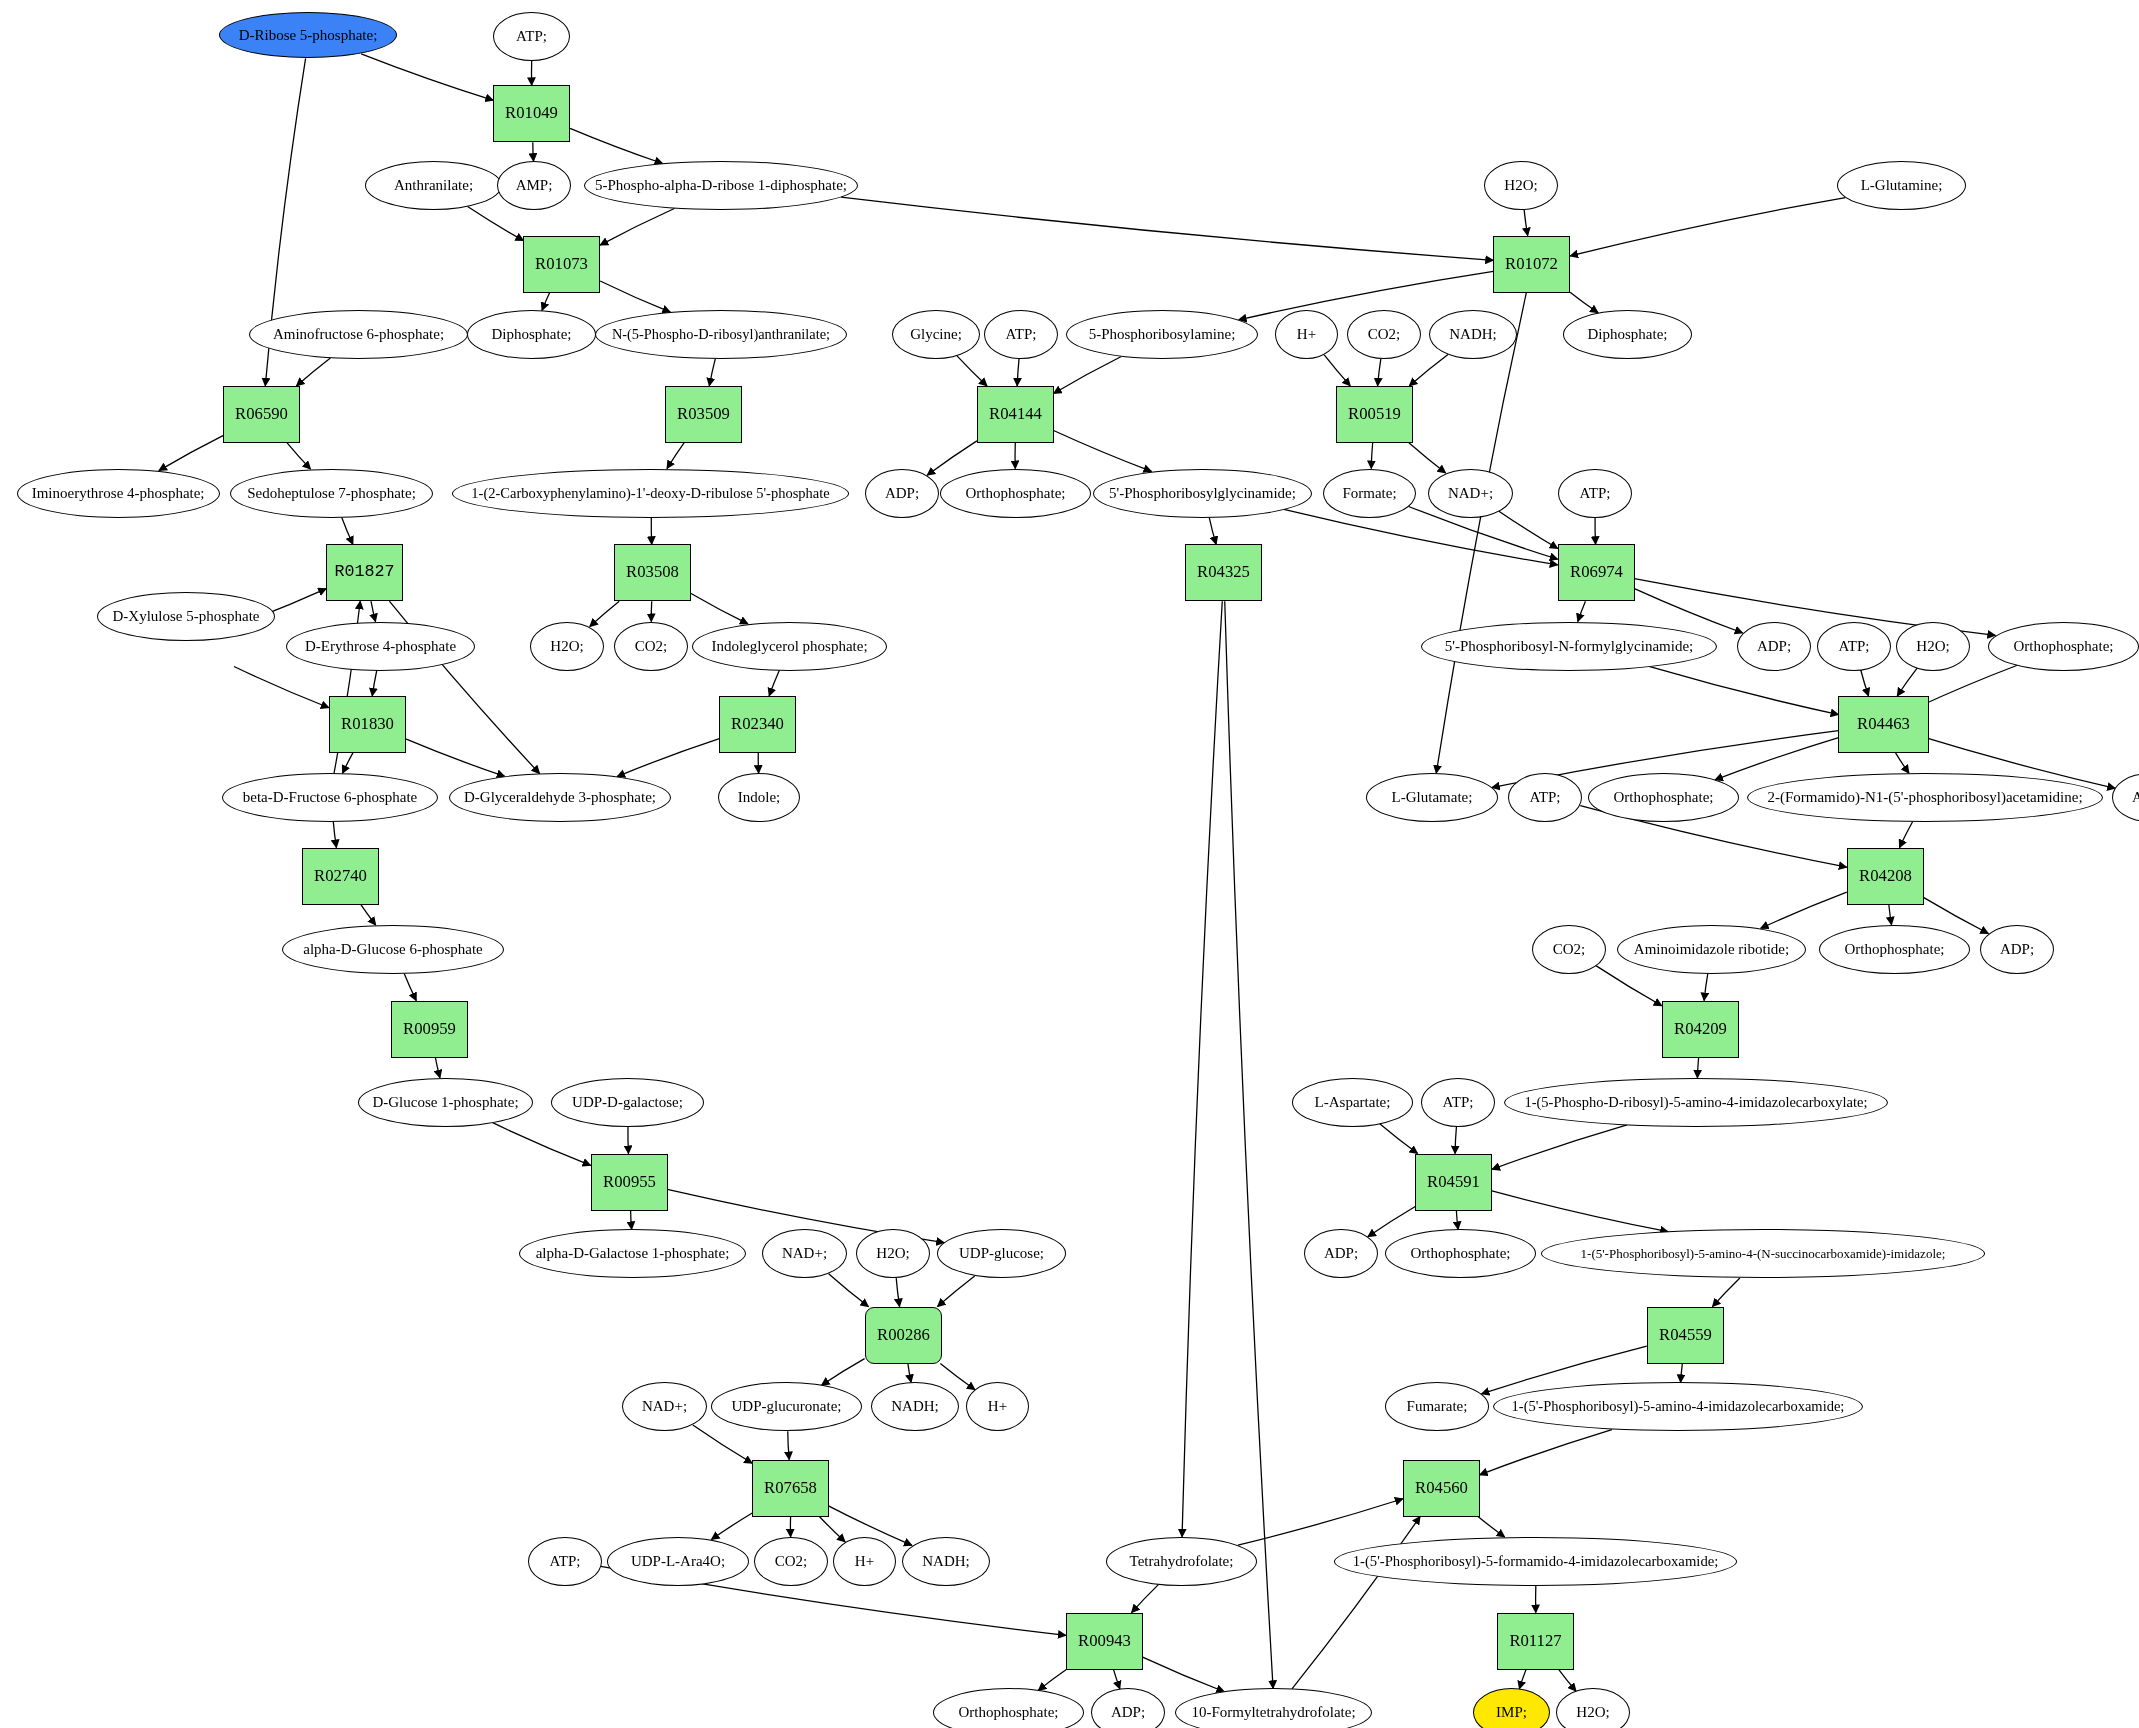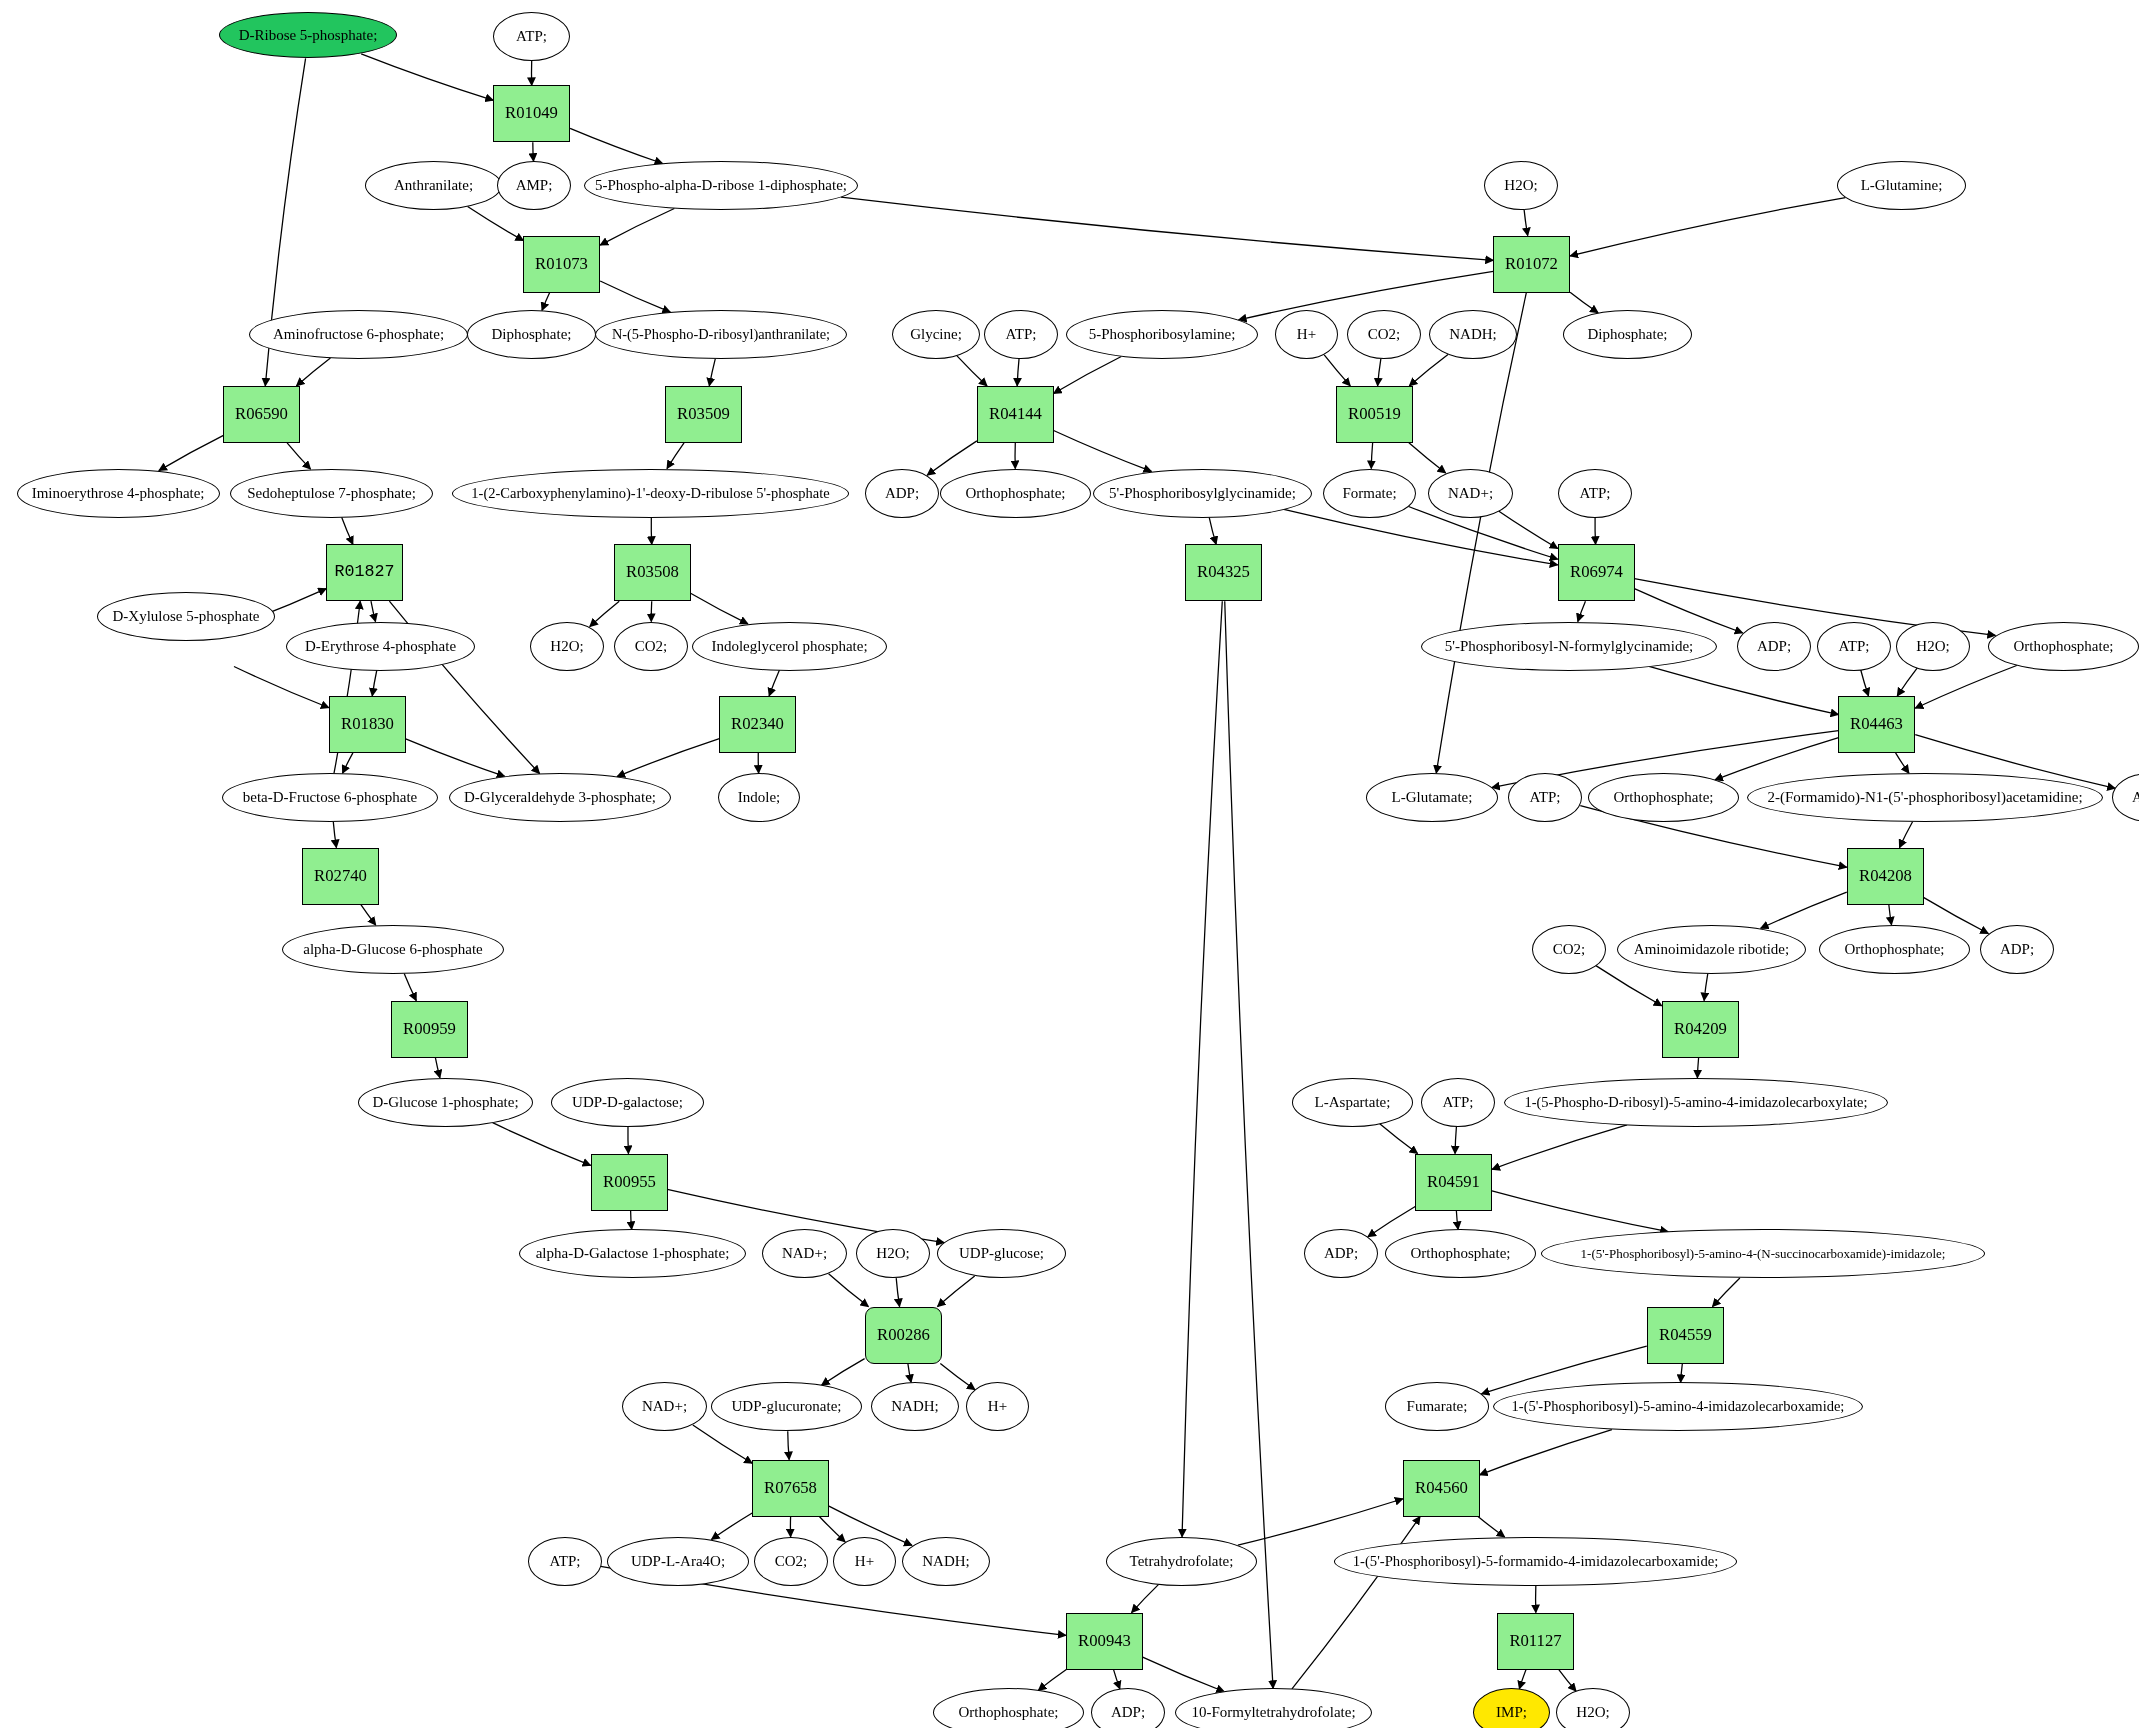--- a/index.html
+++ b/index.html
@@ -23,21 +23,21 @@
     color:#000;
     line-height:1;
     white-space:nowrap;
   }
   .compound{
     border:1.3px solid #000;
     border-radius:50%;
     background:#ffffff;
     font-size:15px;
   }
-  .compound.seed{background:#22c55e;}
+  .compound.seed{background:#3b82f6;}
   .compound.target{background:#ffe800;}
   .reaction{
     border:1.3px solid #000;
     background:#90ee90;
     font-size:16.7px;
     border-radius:0;
   }
 </style>
 </head>
 <body>
@@ -307,21 +307,21 @@
       </div>
       <div class="node compound" style="left: 1988px; top: 622px; width: 151px; height: 49px;">
         <span>Orthophosphate;</span>
       </div>
       <div class="node reaction" style="left: 329px; top: 696px; width: 77px; height: 57px;">
         <span>R01830</span>
       </div>
       <div class="node reaction" style="left: 719px; top: 696px; width: 77px; height: 57px;">
         <span>R02340</span>
       </div>
-      <div class="node reaction" style="left: 1838px; top: 696px; width: 77px; height: 57px;">
+      <div class="node reaction" style="left: 1838px; top: 696px; width: 91px; height: 57px;">
         <span>R04463</span>
       </div>
       <div class="node compound" style="left: 222px; top: 773px; width: 216px; height: 49px;">
         <span>beta-D-Fructose 6-phosphate</span>
       </div>
       <div class="node compound" style="left: 449px; top: 773px; width: 222px; height: 49px;">
         <span>D-Glyceraldehyde 3-phosphate;</span>
       </div>
       <div class="node compound" style="left: 718px; top: 773px; width: 82px; height: 49px;">
         <span>Indole;</span>

